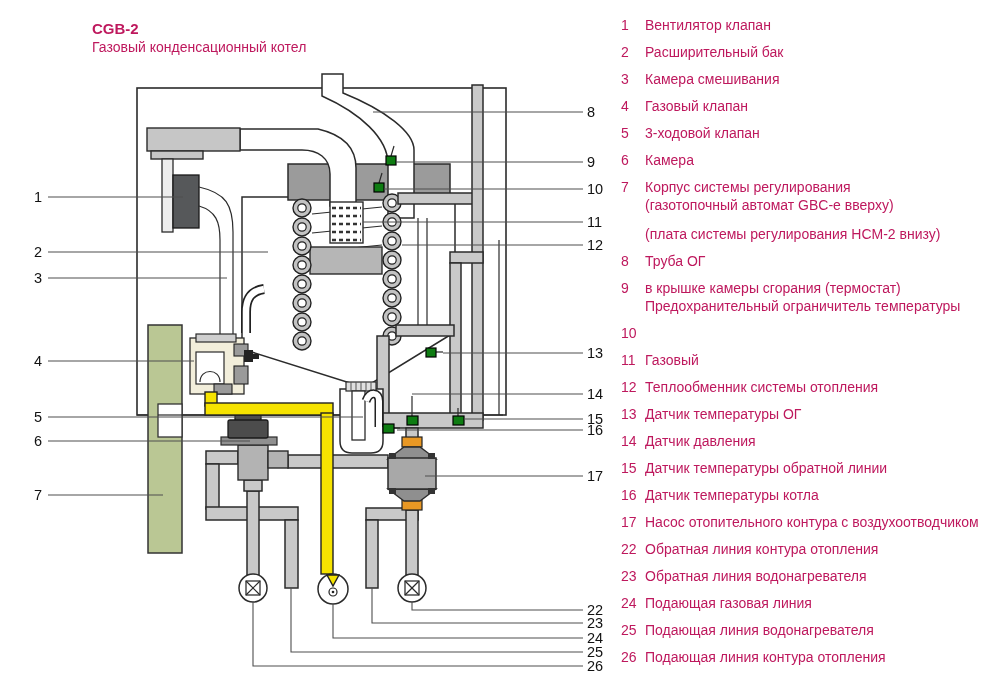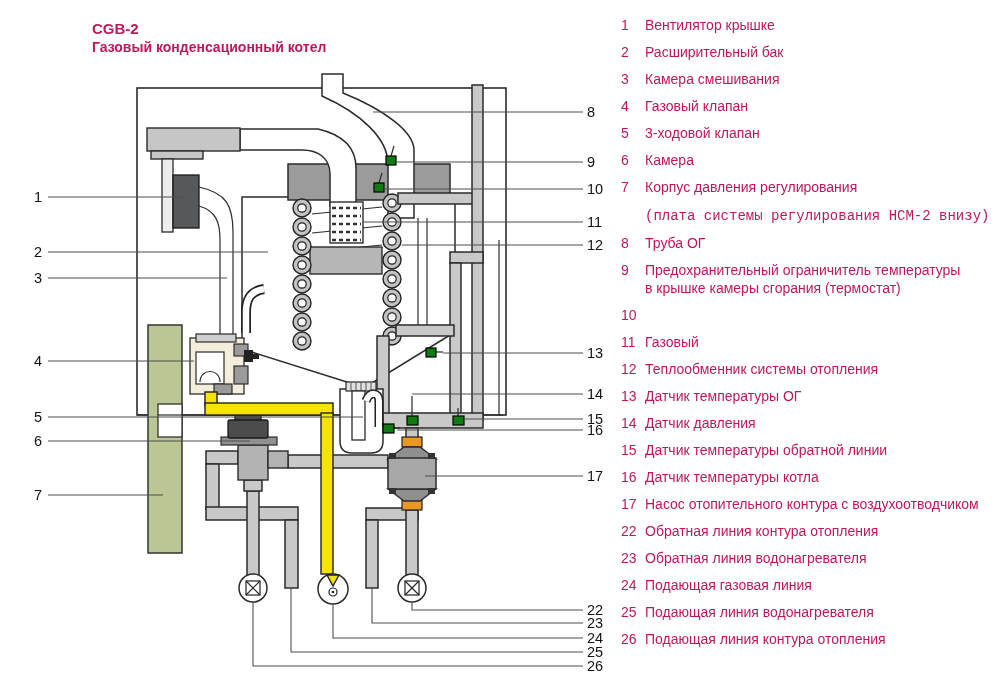--- a/index.html
+++ b/index.html
@@ -1,25 +1,25 @@
 <!DOCTYPE html>
 <html style="--pink: #f2b3b7; --green: #bac794; --pipe: #c9c9c9; --yellow: #f6e300; --orange: #e99824; --sensor: #0e7c12; --cap: #9b9b9b; --dark: #4c4c4c; --cream: #f2eedb; --pump: #a8a8a8; --silver: #c6c6c6;"><head>
 <meta charset="utf-8">
 <style>
   html,body{margin:0;padding:0;background:#fff;}
   #stage{position:relative;width:1000px;height:700px;background:#fff;overflow:hidden;
          font-family:"Liberation Sans",sans-serif;color:#be185d;}
   #diagram-svg{position:absolute;left:0;top:0;}
   .title{position:absolute;left:92px;top:20px;font-size:15px;font-weight:bold;}
-  .subtitle{position:absolute;left:92px;top:39px;font-size:14px;font-weight:bold;}
+  .subtitle{position:absolute;left:92px;top:39px;font-size:14px;font-weight:normal;}
   #legend{position:absolute;left:621px;top:16px;width:372px;font-size:14px;line-height:18px;}
   .lrow{display:flex;margin-bottom:9px;}
   .lnum{flex:0 0 24px;}
   .ltxt{flex:1;}
-  .lextra{margin-top:11px;font-family:Liberation Mono, monospace;}
+  .lextra{margin-top:11px;}
   
   .white{fill:#ffffff;stroke:#2b2b2b;stroke-width:1.5;}
   .pipe{fill:var(--pipe);stroke:#2b2b2b;stroke-width:1.5;}
   .pinkfill{fill:var(--pink);stroke:#2b2b2b;stroke-width:1.3;}
   .capfill{fill:var(--cap);stroke:#2b2b2b;stroke-width:1.5;}
   .darkfill{fill:var(--dark);stroke:#1a1a1a;stroke-width:1.3;}
   .greenfill{fill:var(--green);stroke:#333;stroke-width:1.5;}
   .creamfill{fill:var(--cream);stroke:#2b2b2b;stroke-width:1.3;}
   .yellowfill{fill:var(--yellow);stroke:#222;stroke-width:1.4;}
   .orangefill{fill:var(--orange);stroke:#222;stroke-width:1.2;}
@@ -317,21 +317,21 @@
       <text x="587" y="643" class="num">24</text>
       <text x="587" y="657" class="num">25</text>
       <text x="587" y="671" class="num">26</text>
     </g>
   </svg>
 
   <div id="legend">
     <div class="lrow">
       <span class="lnum">1</span>
       <div class="ltxt">
-          <div>Вентилятор крышке</div>
+          <div>Вентилятор клапан</div>
         </div>
     </div>
     <div class="lrow">
       <span class="lnum">2</span>
       <div class="ltxt">
           <div>Расширительный бак</div>
         </div>
     </div>
     <div class="lrow">
       <span class="lnum">3</span>
@@ -353,35 +353,36 @@
     </div>
     <div class="lrow">
       <span class="lnum">6</span>
       <div class="ltxt">
           <div>Камера</div>
         </div>
     </div>
     <div class="lrow">
       <span class="lnum">7</span>
       <div class="ltxt">
-        <div>Корпус давления регулирования</div>
+        <div>Корпус системы регулирования</div>
+        <div>(газотопочный автомат GBC-e вверху)</div>
         <div class="lextra">(плата системы регулирования HCM-2 внизу)</div>
       </div>
     </div>
     <div class="lrow">
       <span class="lnum">8</span>
       <div class="ltxt">
           <div>Труба ОГ</div>
         </div>
     </div>
     <div class="lrow">
       <span class="lnum">9</span>
       <div class="ltxt">
+        <div>в крышке камеры сгорания (термостат)</div>
         <div>Предохранительный ограничитель температуры</div>
-        <div>в крышке камеры сгорания (термостат)</div>
       </div>
     </div>
     <div class="lrow">
       <span class="lnum">10</span>
       <div class="ltxt">
       </div>
     </div>
     <div class="lrow">
       <span class="lnum">11</span>
       <div class="ltxt">

